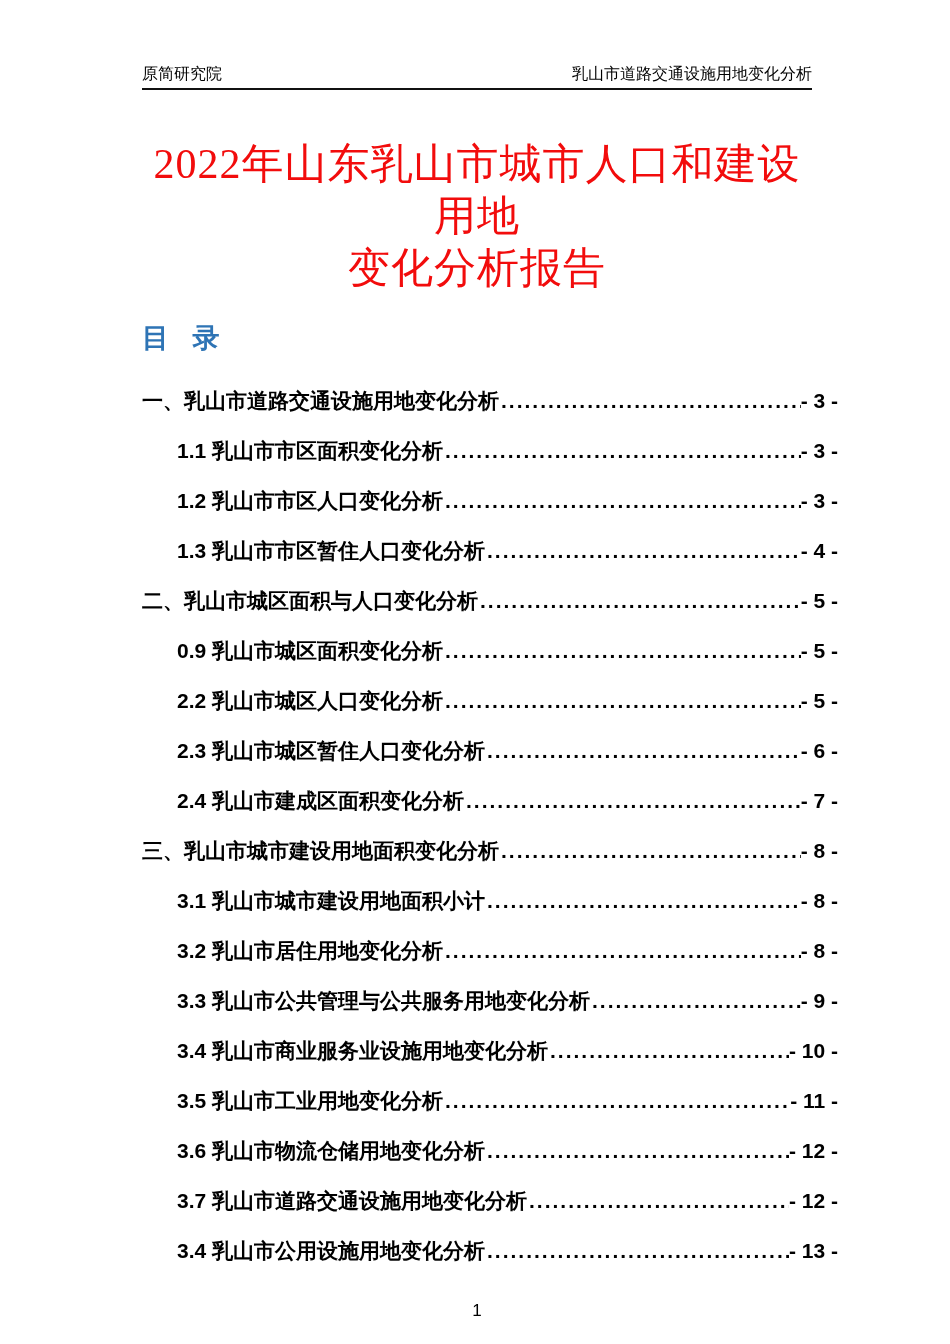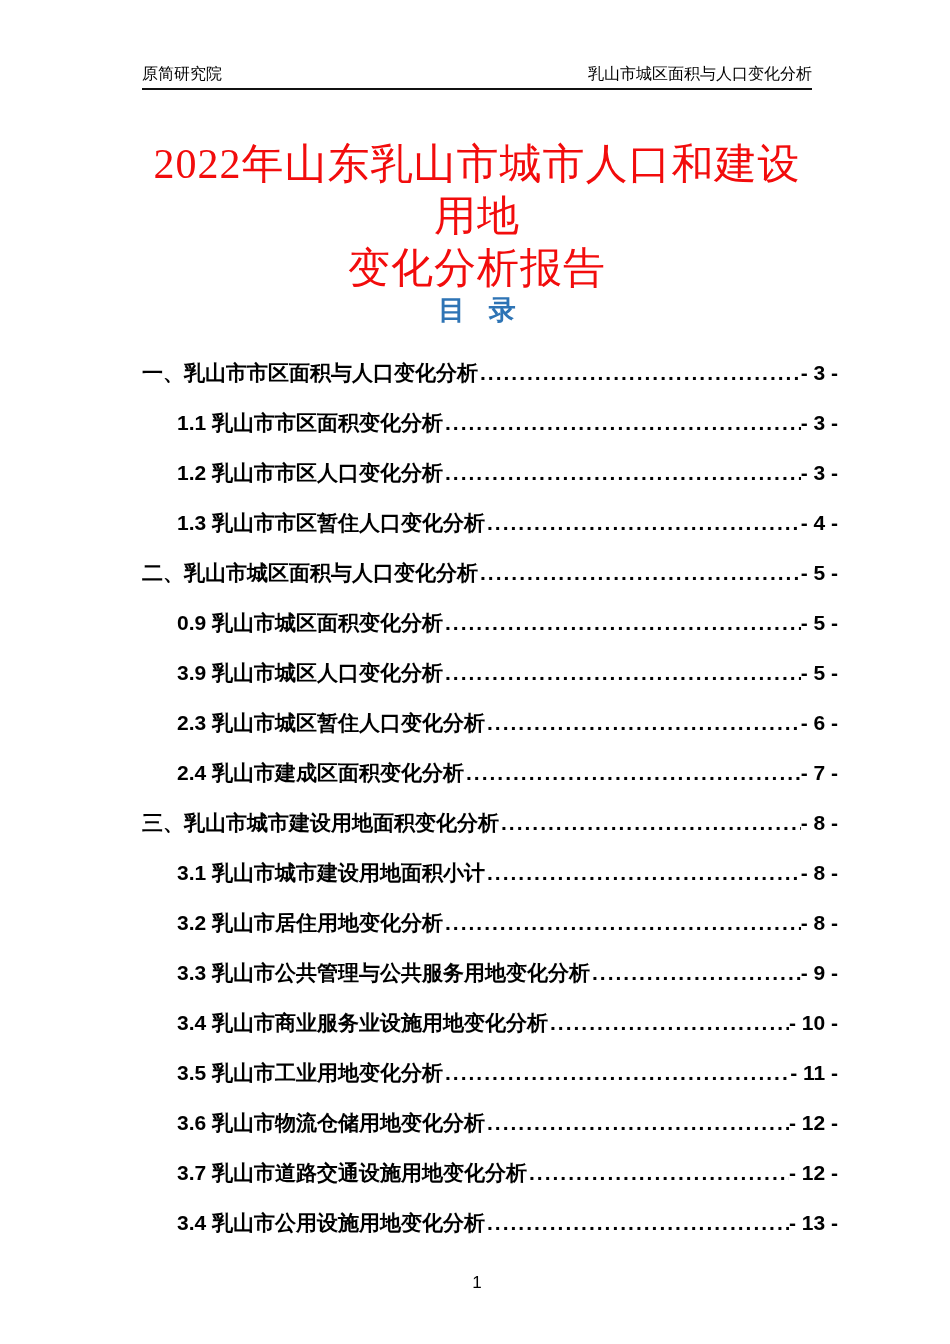--- a/index.html
+++ b/index.html
@@ -32,21 +32,21 @@
     margin-top:48px;
     text-align:center;
     color:var(--title-red);
     font-weight:normal;
     font-size:42px;line-height:52px;
     font-family:"Liberation Serif","DejaVu Serif",serif;
     letter-spacing:1px;
   }
   
   .toc-heading{
-    text-align:center;
+    margin-top:28px;
     color:var(--heading-blue);
     font-weight:bold;
     font-size:27px;line-height:32px;
     word-spacing:16px;
     font-family:"Liberation Sans","DejaVu Sans",sans-serif;
   }
   
   .toc-list{
     margin-top:36px;
     margin-right:-26px; 
@@ -76,33 +76,33 @@
     font-family:"Liberation Sans","DejaVu Sans",sans-serif;
   }
 </style>
 </head>
 <body>
 
 <div class="page-content">
 
   <div class="doc-header">
     <span>原简研究院</span>
-    <span>乳山市城区面积与人口变化分析</span>
+    <span>乳山市道路交通设施用地变化分析</span>
   </div>
 
   <h1 class="report-title">
     <span>2022年山东乳山市城市人口和建设用地</span><br>
     <span>变化分析报告</span>
   </h1>
 
   <h2 class="toc-heading">目 录</h2>
 
   <div class="toc-list">
       <div class="toc-row lvl1">
-        <span class="toc-label">一、乳山市市区面积与人口变化分析</span>
+        <span class="toc-label">一、乳山市道路交通设施用地变化分析</span>
         <span class="toc-leader">............................................................................................................................................</span>
         <span class="toc-page">- 3 -</span>
       </div>
       <div class="toc-row lvl2">
         <span class="toc-label">1.1 乳山市市区面积变化分析</span>
         <span class="toc-leader">............................................................................................................................................</span>
         <span class="toc-page">- 3 -</span>
       </div>
       <div class="toc-row lvl2">
         <span class="toc-label">1.2 乳山市市区人口变化分析</span>
@@ -118,21 +118,21 @@
         <span class="toc-label">二、乳山市城区面积与人口变化分析</span>
         <span class="toc-leader">............................................................................................................................................</span>
         <span class="toc-page">- 5 -</span>
       </div>
       <div class="toc-row lvl2">
         <span class="toc-label">0.9 乳山市城区面积变化分析</span>
         <span class="toc-leader">............................................................................................................................................</span>
         <span class="toc-page">- 5 -</span>
       </div>
       <div class="toc-row lvl2">
-        <span class="toc-label">3.9 乳山市城区人口变化分析</span>
+        <span class="toc-label">2.2 乳山市城区人口变化分析</span>
         <span class="toc-leader">............................................................................................................................................</span>
         <span class="toc-page">- 5 -</span>
       </div>
       <div class="toc-row lvl2">
         <span class="toc-label">2.3 乳山市城区暂住人口变化分析</span>
         <span class="toc-leader">............................................................................................................................................</span>
         <span class="toc-page">- 6 -</span>
       </div>
       <div class="toc-row lvl2">
         <span class="toc-label">2.4 乳山市建成区面积变化分析</span>

